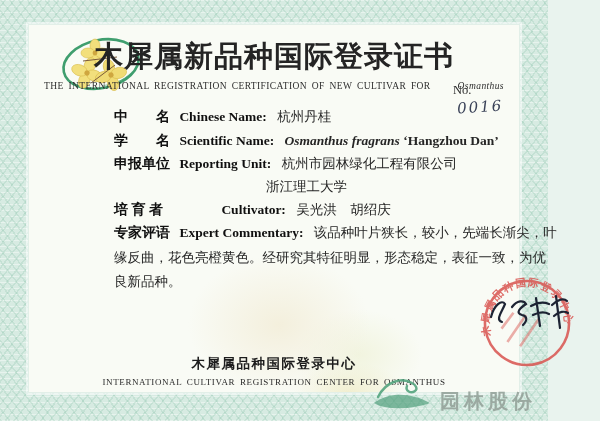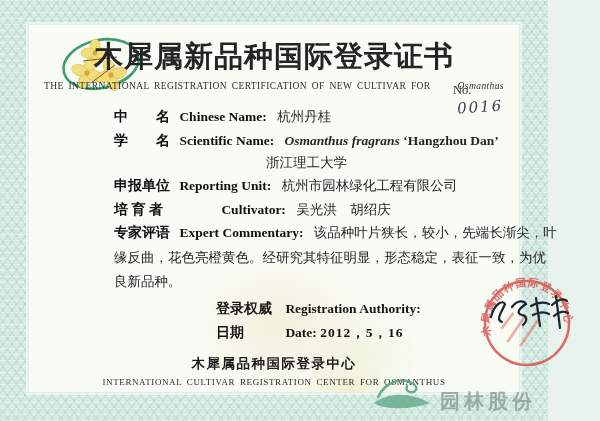--- a/index.html
+++ b/index.html
@@ -143,51 +143,40 @@
         <span class="cl">中　　名</span>
         <span class="el">Chinese Name:</span>
         <span class="val">杭州丹桂</span>
       </div>
       <div class="frow">
         <span class="cl">学　　名</span>
         <span class="el">Scientific Name:</span>
         <span class="val sci">Osmanthus fragrans</span>
         <span class="val cultivar">‘Hangzhou Dan’</span>
       </div>
-      <div class="frow indent2">
-        <span class="val">浙江理工大学</span>
-      </div>
       <div class="frow">
         <span class="cl">申报单位</span>
         <span class="el">Reporting Unit:</span>
         <span class="val">杭州市园林绿化工程有限公司</span>
+      </div>
+      <div class="frow indent2">
+        <span class="val">浙江理工大学</span>
       </div>
       <div class="frow">
         <span class="cl">培 育 者</span>
         <span class="el el-cult">Cultivator:</span>
         <span class="val">吴光洪　胡绍庆</span>
       </div>
       <div class="frow commentary">
         <span class="cl">专家评语</span>
         <span class="el">Expert Commentary:</span>
         <span class="val">该品种叶片狭长，较小，先端长渐尖，叶缘反曲，花色亮橙黄色。经研究其特征明显，形态稳定，表征一致，为优良新品种。</span>
       </div>
     </div>
 
-    <div class="authority">
-      <div class="arow">
-        <span class="acl">登录权威</span>
-        <span class="ael">Registration Authority:</span>
-      </div>
-      <div class="arow">
-        <span class="acl">日期</span>
-        <span class="ael">Date:</span>
-        <span class="adate">2012，5，16</span>
-      </div>
-    </div>
 
     <svg class="stamp" width="104" height="116" viewBox="0 0 104 116">
       <g transform="rotate(-8 52 54)" opacity="0.85">
         <circle cx="52" cy="54" r="42" fill="none" stroke="#d9534f" stroke-width="2.6"></circle>
         <path id="ringPath" d="M 18 72 A 38 38 0 1 1 86 72" fill="none"></path>
         <text font-size="10.5" fill="#d9534f" letter-spacing="1.5" font-weight="bold">
           <textPath href="#ringPath" startOffset="50%" text-anchor="middle">木犀属品种国际登录中心</textPath>
         </text>
         <path d="M30 70 L52 46 M42 76 L64 52 M26 56 L40 42" stroke="#d9534f" stroke-width="2.6" opacity="0.55" fill="none"></path>
       </g>

